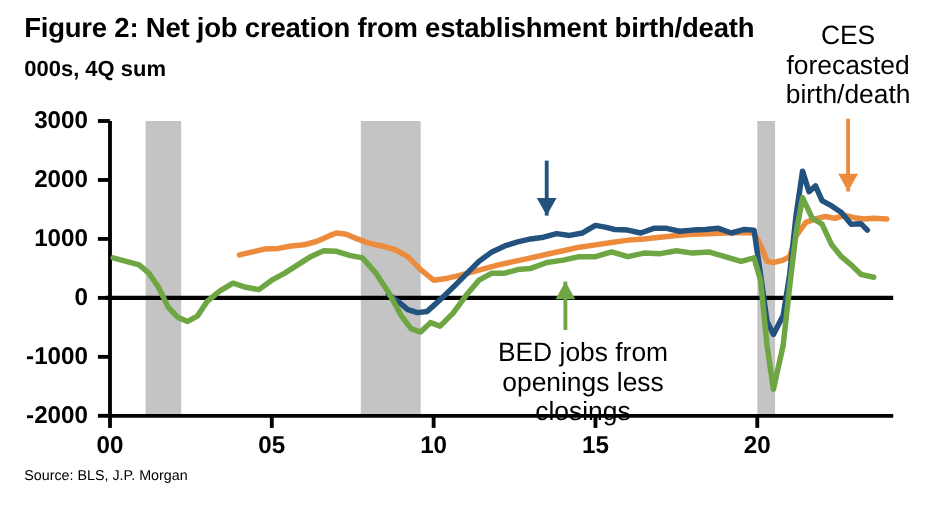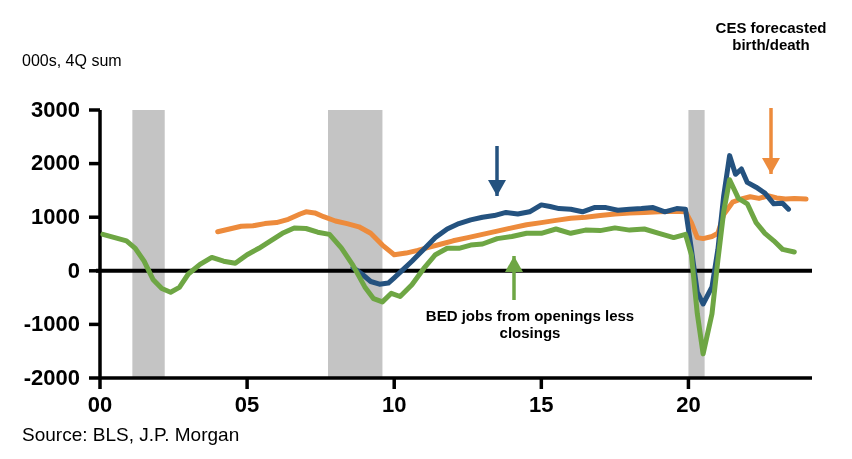--- a/index.html
+++ b/index.html
@@ -2,40 +2,41 @@
 <html><head>
 <meta charset="utf-8">
 <style>
   html,body{margin:0;padding:0;background:#ffffff;}
   body{width:852px;height:459px;overflow:hidden;
        font-family:"Liberation Sans","DejaVu Sans",sans-serif;color:#000;}
   #fig{position:relative;width:852px;height:459px;}
 
   .title{position:absolute;left:22px;top:12px;font-size:25px;font-weight:bold;
          letter-spacing:-0.2px;white-space:nowrap;}
-  .subtitle{position:absolute;left:22px;top:52px;font-size:16px;font-weight:normal;}
-  .source{position:absolute;left:22px;top:424px;font-size:19px;font-weight:normal;}
+  .subtitle{position:absolute;left:22px;top:52px;font-size:20px;font-weight:bold;}
+  .source{position:absolute;left:22px;top:424px;font-size:13px;font-weight:normal;}
 
   .plot{position:absolute;left:0;top:0;width:852px;height:459px;}
   svg{display:block;}
 
   .ytick{font-size:22px;font-weight:bold;text-anchor:end;dominant-baseline:middle;}
   .xtick{font-size:22px;font-weight:bold;text-anchor:middle;}
 
-  .anno{position:absolute;font-size:15px;font-weight:bold;line-height:1.12;
+  .anno{position:absolute;font-size:24px;font-weight:normal;line-height:1.12;
         text-align:center;color:#000;}
   #anno-ces-actual{left:352px;top:78px;width:290px;}
   #anno-ces-forecast{left:706px;top:20px;width:130px;}
   #anno-bed{left:410px;top:308px;width:240px;text-align:center;}
 </style>
 </head>
 <body>
 
 <div id="fig">
 
+  <div class="title">Figure 2: Net job creation from establishment birth/death</div>
   <div class="subtitle">000s, 4Q sum</div>
   <div class="source">Source: BLS, J.P. Morgan</div>
 
   <div class="plot">
     <svg id="chart-svg" width="852" height="459" viewBox="0 0 852 459">
       <g id="bands">
           <rect x="132.36363636363362" y="110" width="32.363636363640325" height="268" fill="#C4C4C4"></rect>
           <rect x="328.01652892561935" y="110" width="54.429752066113" height="268" fill="#C4C4C4"></rect>
           <rect x="688.4297520661146" y="110" width="16.18181818181688" height="268" fill="#C4C4C4"></rect>
         </g>

